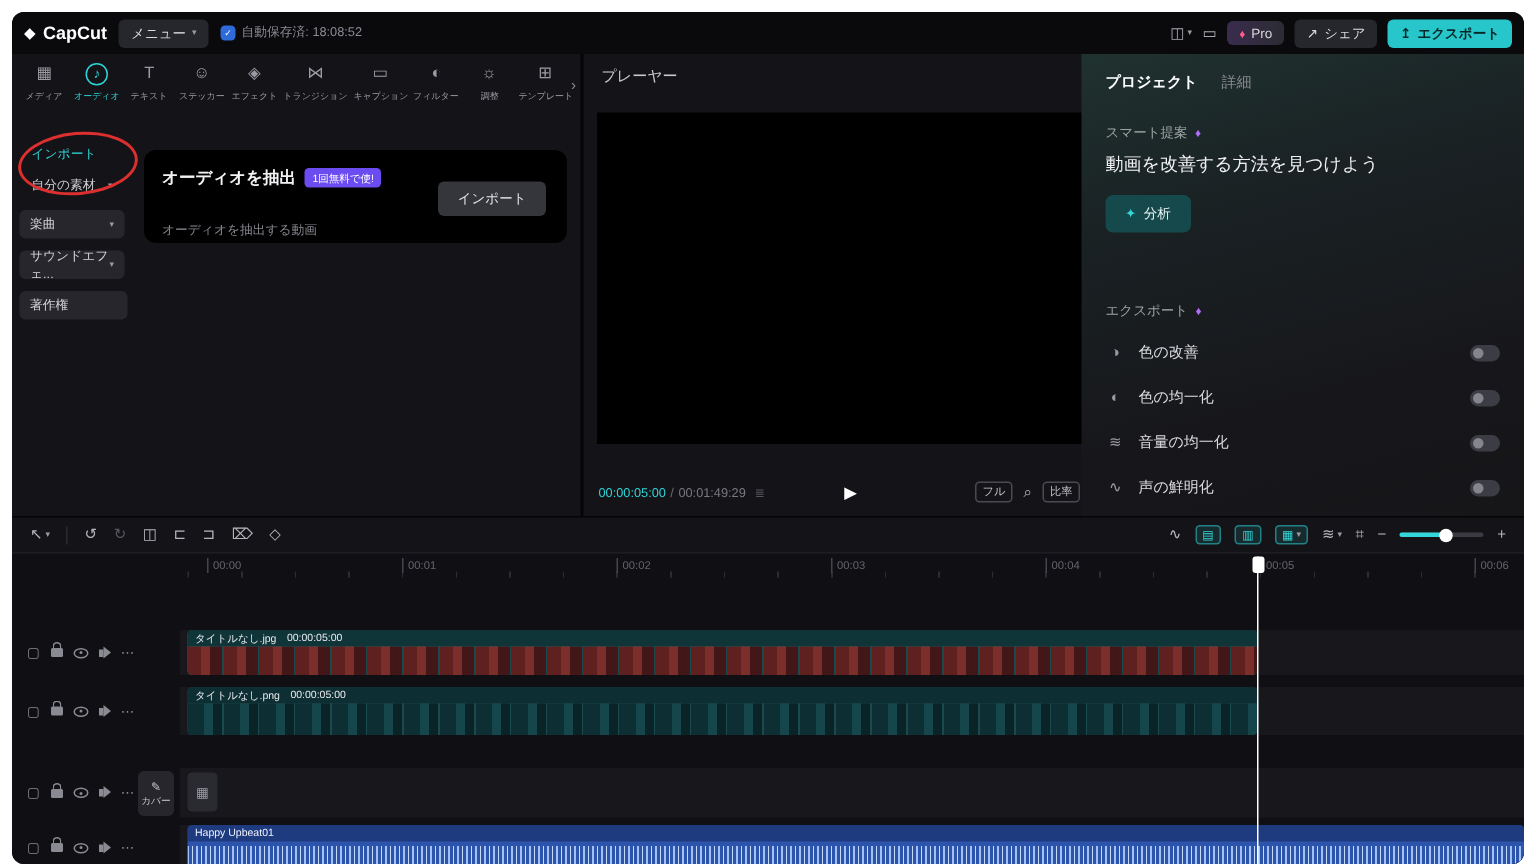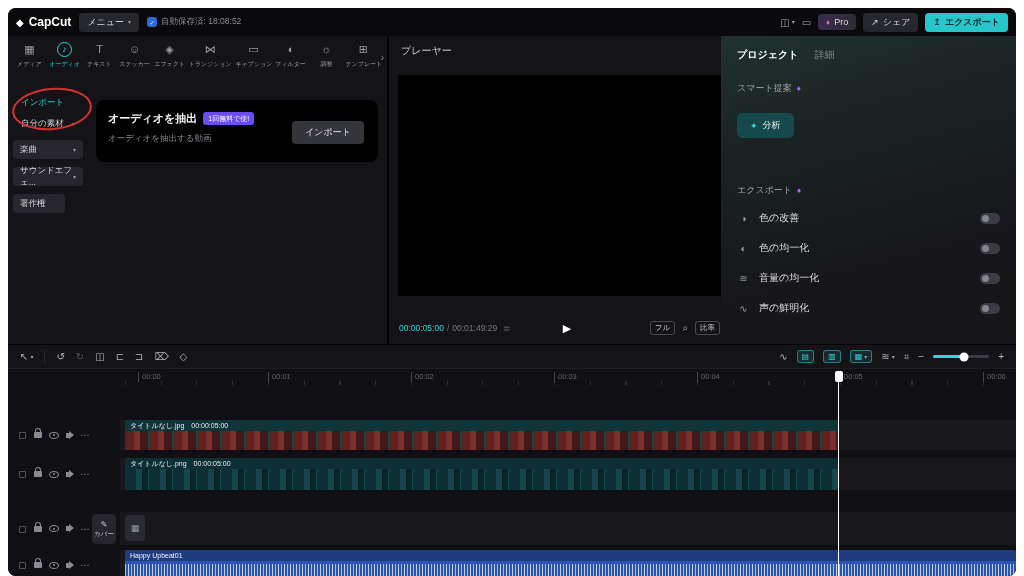--- a/index.html
+++ b/index.html
@@ -31,27 +31,27 @@
   .mtab-ic{font-size:11px;height:15px;line-height:15px}
   .mtab-lb{font-size:6.5px;white-space:nowrap;transform:scale(.92)}
   .mtab.active{color:#2fd3d6}
   .mtab.active .mtab-ic{border:1px solid #2fd3d6;border-radius:50%;width:15px;height:15px;line-height:13px;text-align:center;font-size:9px}
   .mtabs-more{position:absolute;right:3px;top:16px;color:#8a8a92;font-size:10px;cursor:pointer}
 
   .lsidebar{position:absolute;left:0;top:52px;bottom:0;width:80px;padding:6px 5px;display:flex;flex-direction:column;align-items:stretch}
   .side-import{color:#2fd3d6;font-size:8.5px;height:18px;display:flex;align-items:center;padding:0 8px;margin-bottom:4px}
   .side-item{color:#cfcfd4;font-size:8.5px;height:16px;display:flex;justify-content:space-between;align-items:center;padding:0 8px;margin-bottom:8px;cursor:pointer}
   .side-btn{background:#26262c;border-radius:4px;color:#d6d6da;font-size:8.5px;height:19px;padding:0 7px;display:flex;justify-content:space-between;align-items:center;margin-bottom:8px;text-align:left}
-  .side-btn.narrow{width:52px}
+  .side-btn.narrow{width:72px}
 
   .extract-card{position:absolute;left:88px;top:64px;width:282px;height:62px;background:#000000;border-radius:8px;padding:11px 12px}
   .card-title-row{display:flex;align-items:center;gap:6px}
   .card-title{font-size:11px;font-weight:bold;color:#f2f2f4}
   .card-badge{background:#6a4cf0;color:#fff;font-size:7px;padding:1.5px 5px;border-radius:3px;white-space:nowrap}
-  .card-sub{margin-top:7px;font-size:8.5px;color:#87878f}
+  .card-sub{margin-top:22px;font-size:8.5px;color:#87878f}
   .card-import{position:absolute;right:14px;top:21px;background:#35353c;border-radius:4px;font-size:9px;color:#e2e2e6;padding:5px 13px}
 
   
   .player{position:absolute;left:381px;top:28px;width:356px;height:308px;background:#141418}
   .player-head{display:flex;justify-content:space-between;align-items:center;padding:8px 12px 0;font-size:10px;color:#c8c8ce}
   .ham{color:#9a9aa2;font-size:11px;cursor:pointer}
   .video{position:absolute;left:9px;top:39px;right:9px;height:221px;background:#000}
   .player-ctrl{position:absolute;left:10px;right:10px;bottom:7px;height:18px;display:flex;align-items:center;font-size:8.5px}
   .t-cur{color:#2fd3d6}
   .t-sep{color:#6a6a72;margin:0 3px}
@@ -259,20 +259,21 @@
 
   <section class="inspector">
     <div class="insp-tabs">
       <span class="insp-tab active">プロジェクト</span>
       <span class="insp-tab">詳細</span>
     </div>
     <div class="section-label">
       <span>スマート提案</span>
       <span class="gem">♦</span>
     </div>
+    <div class="headline">動画を改善する方法を見つけよう</div>
     <button class="analyze-btn">
       <span class="sparkle">✦</span>
       <span>分析</span>
     </button>
     <div class="section-label global">
       <span>エクスポート</span>
       <span class="gem">♦</span>
     </div>
     <div class="insp-row">
       <span class="row-ic">◑</span>

